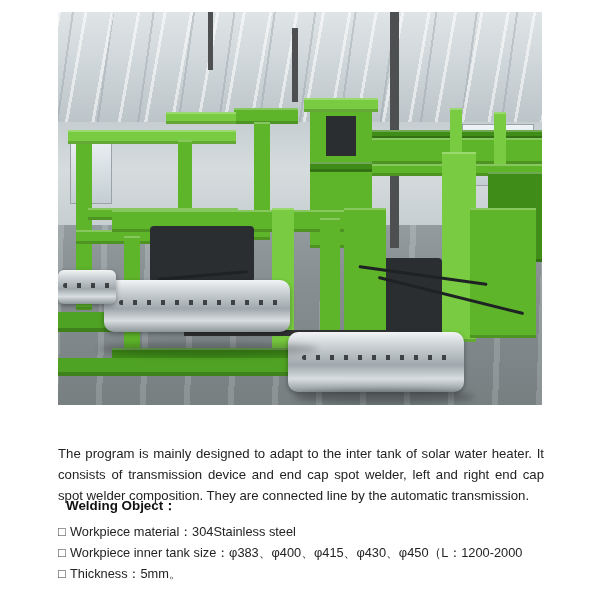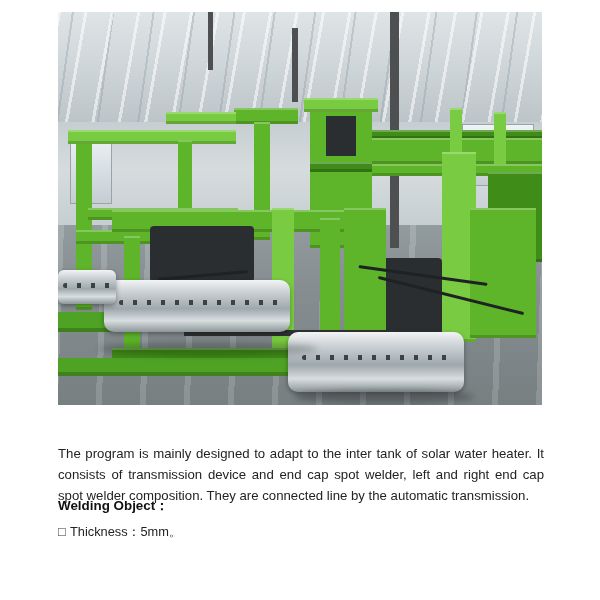--- a/index.html
+++ b/index.html
@@ -124,21 +124,21 @@
     left: 58px;
     top: 430px;
     width: 486px;
     font-size: 13.2px;
     line-height: 21px;
     color: #232323;
     text-align: justify;
   }
   .section-title {
     position: absolute;
-    left: 58px;
+    left: 66px;
     top: 497px;
     font-size: 13.4px;
     font-weight: bold;
     color: #111111;
   }
   .spec-list {
     position: absolute;
     left: 58px;
     top: 521px;
     width: 500px;
@@ -225,16 +225,18 @@
       <div style="position:absolute;left:40px;top:330px;width:220px;height:14px;background:rgba(0,0,0,0.22);filter:blur(3px);border-radius:50%;"></div>
       <div style="position:absolute;left:236px;top:378px;width:180px;height:14px;background:rgba(0,0,0,0.25);filter:blur(3px);border-radius:50%;"></div>
     </div>
   </div>
 
   <p class="paragraph">The program is mainly designed to adapt to the inter tank of solar water heater. It consists of transmission device and end cap spot welder, left and right end cap spot welder composition. They are connected line by the automatic transmission.</p>
 
   <div class="section-title">Welding Object：</div>
 
   <ul class="spec-list">
+    <li><span class="bullet">□</span><span>Workpiece material：304Stainless steel</span></li>
+    <li><span class="bullet">□</span><span>Workpiece inner tank size：φ383、φ400、φ415、φ430、φ450（L：1200-2000</span></li>
     <li><span class="bullet">□</span><span>Thickness：5mm。</span></li>
   </ul>
 
 </div>
 
 </body></html>

